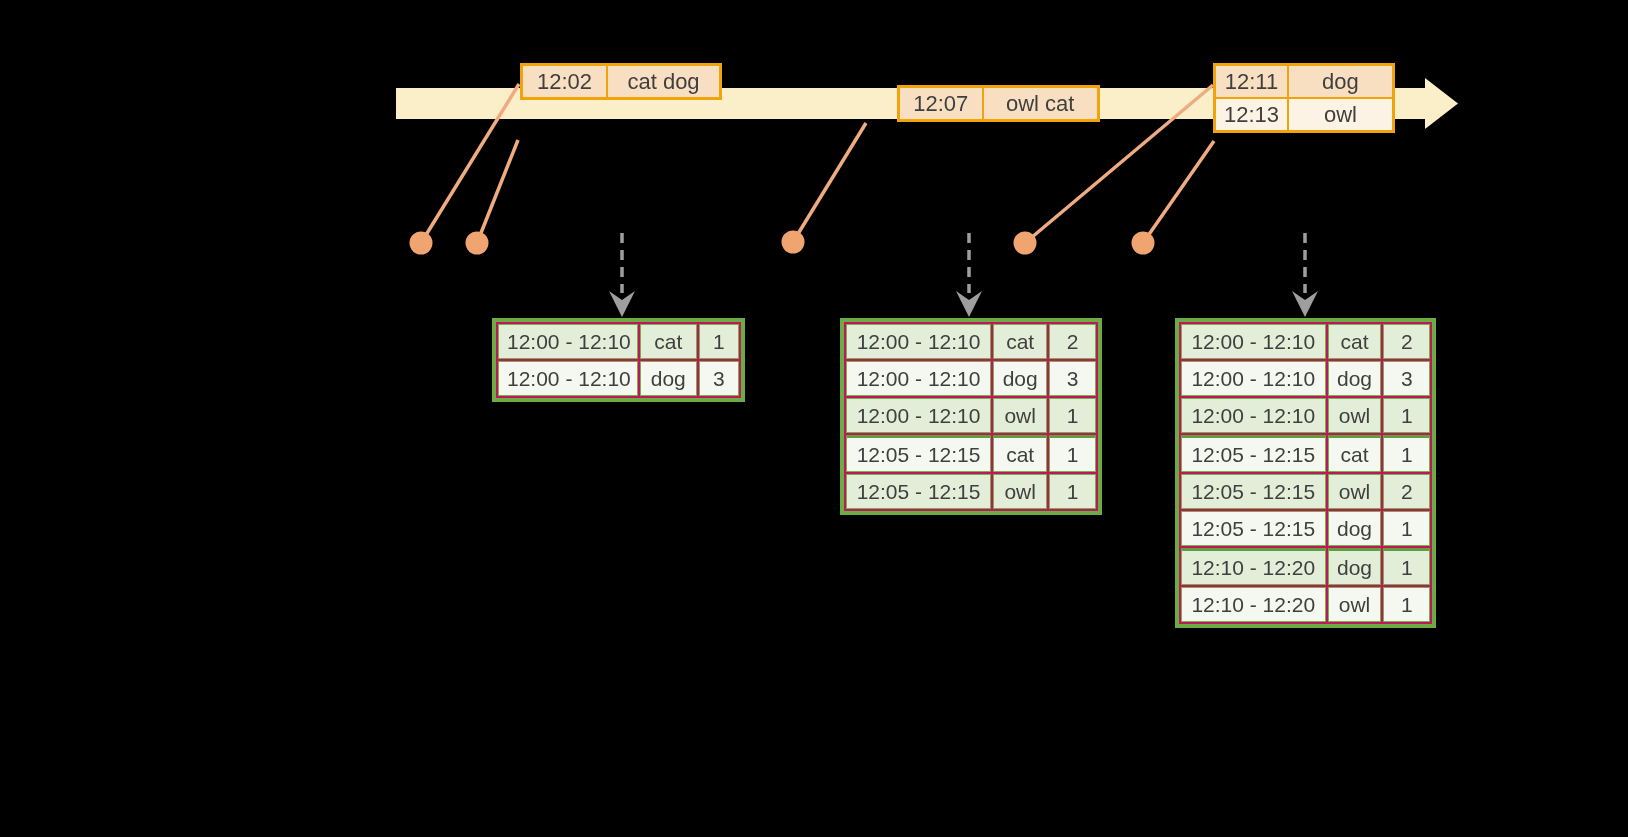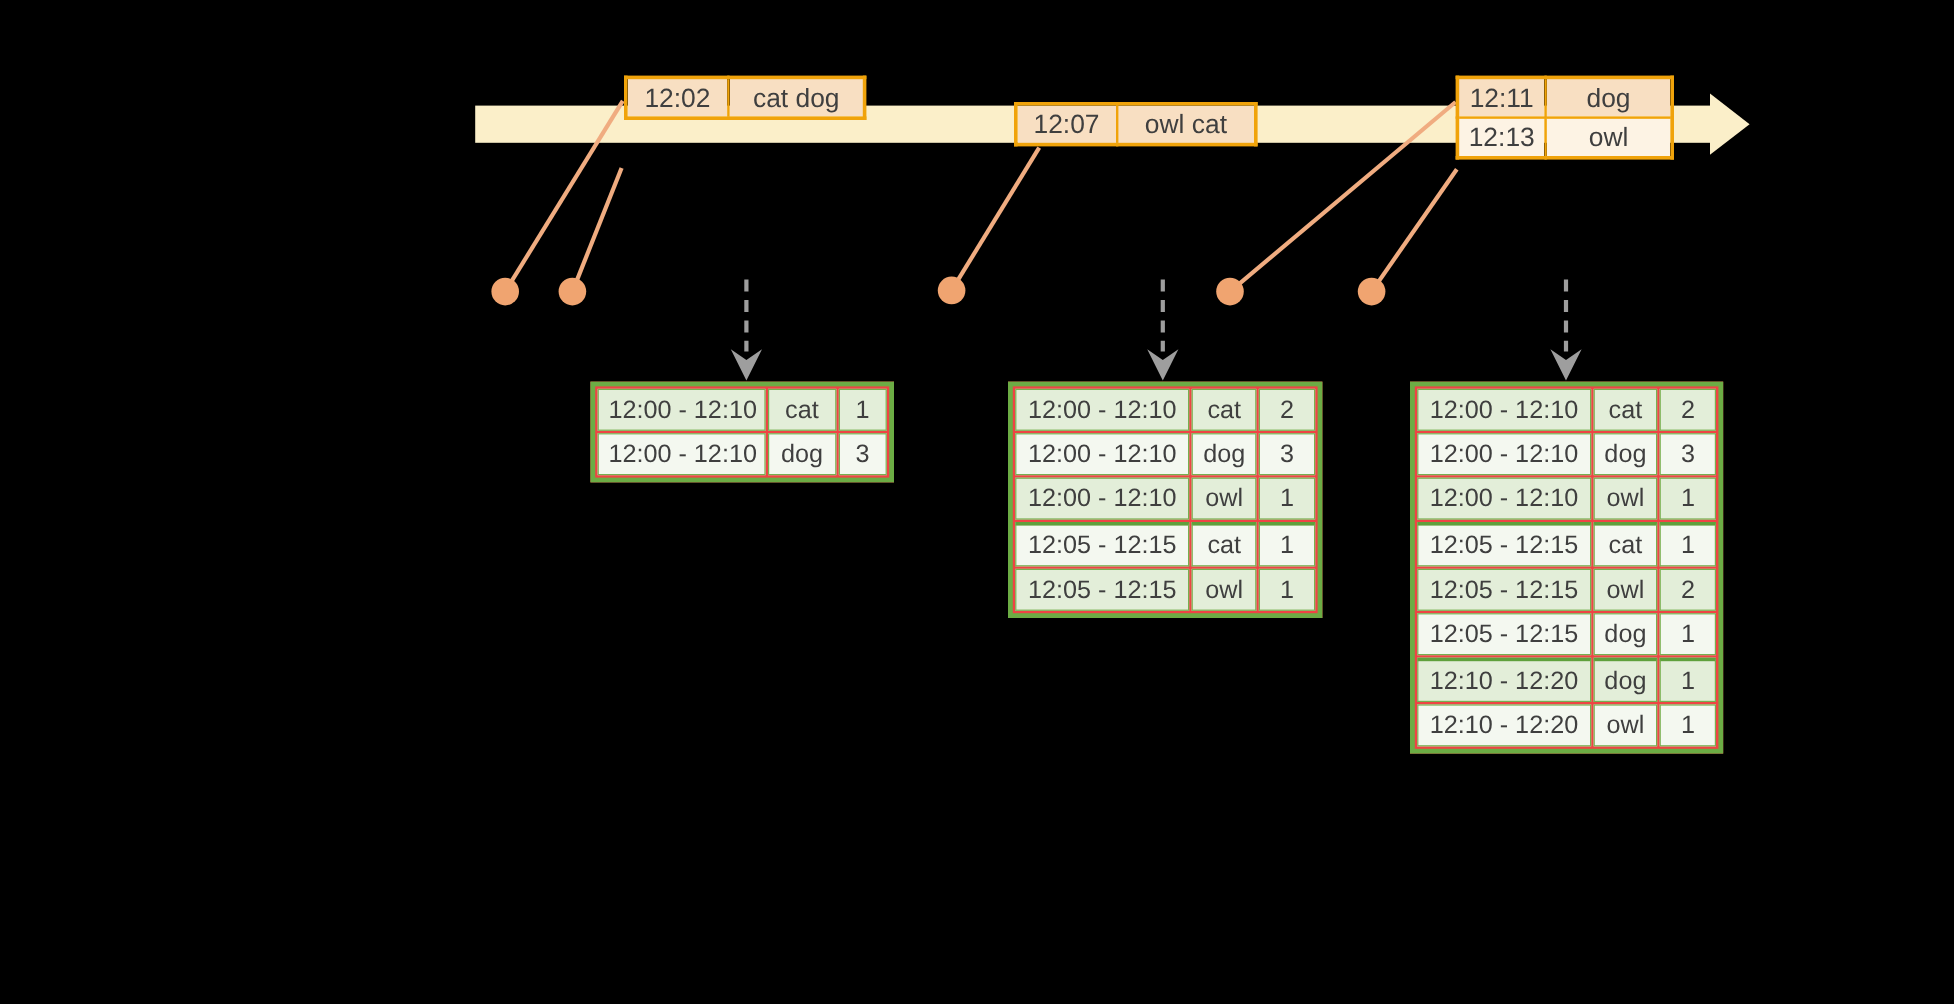--- a/index.html
+++ b/index.html
@@ -49,21 +49,21 @@
     padding: 0 6px;
   }
   .event-table tr:nth-child(odd) td { background: var(--event-row-a); }
   .event-table tr:nth-child(even) td { background: var(--event-row-b); }
 
   
   .result-table {
     border-collapse: separate;
     border-spacing: 2px;
     border: 4px solid var(--result-border);
-    background: #ef4444;
+    background: #be185d;
     font-size: 21px;
   }
   .result-table td {
     border: 1px solid var(--result-cell-border);
     height: 33px;
     padding: 0 8px;
   }
   .result-table tr:nth-child(odd) td { background: var(--result-row-a); }
   .result-table tr:nth-child(even) td { background: var(--result-row-b); }
   .result-table tr.group-start td { border-top: 3px solid var(--result-group-border); }
@@ -112,21 +112,21 @@
         <col>
       </colgroup>
     <tbody>
         <tr>
           <td>12:02</td>
           <td>cat dog</td>
         </tr>
       </tbody>
   </table>
 
-  <table class="event-table" style="left:845px; top:85px; width:203px;">
+  <table class="event-table" style="left:897px; top:85px; width:203px;">
     <colgroup>
         <col style="width:42%">
         <col>
       </colgroup>
     <tbody>
         <tr>
           <td>12:07</td>
           <td>owl cat</td>
         </tr>
       </tbody>

